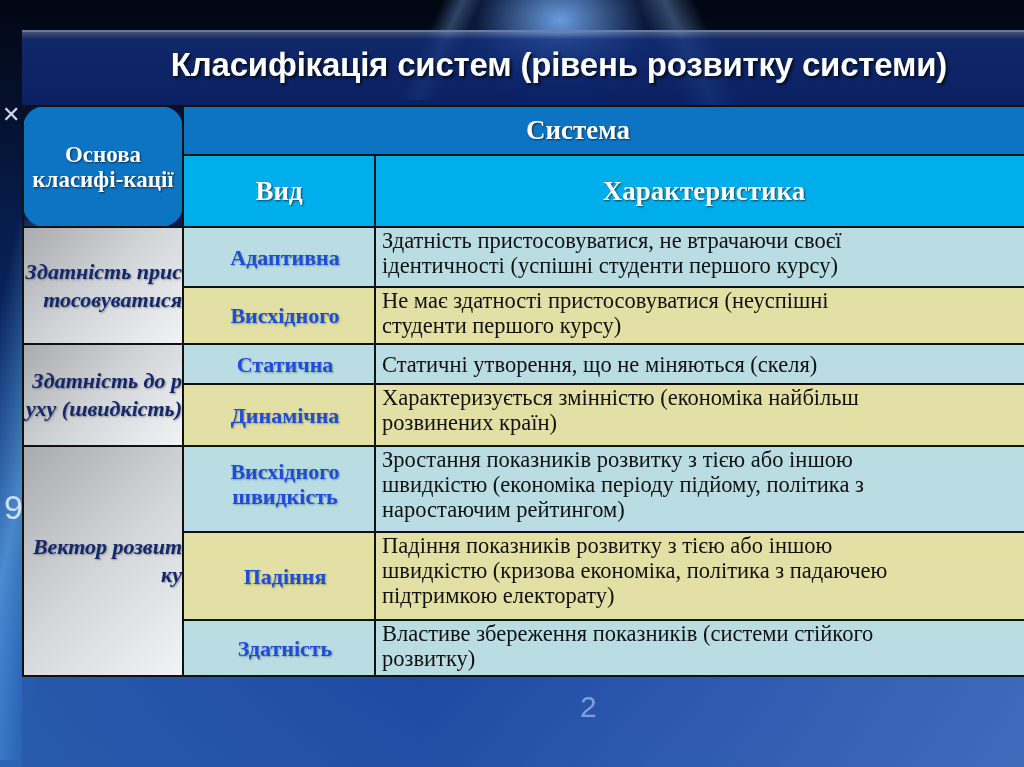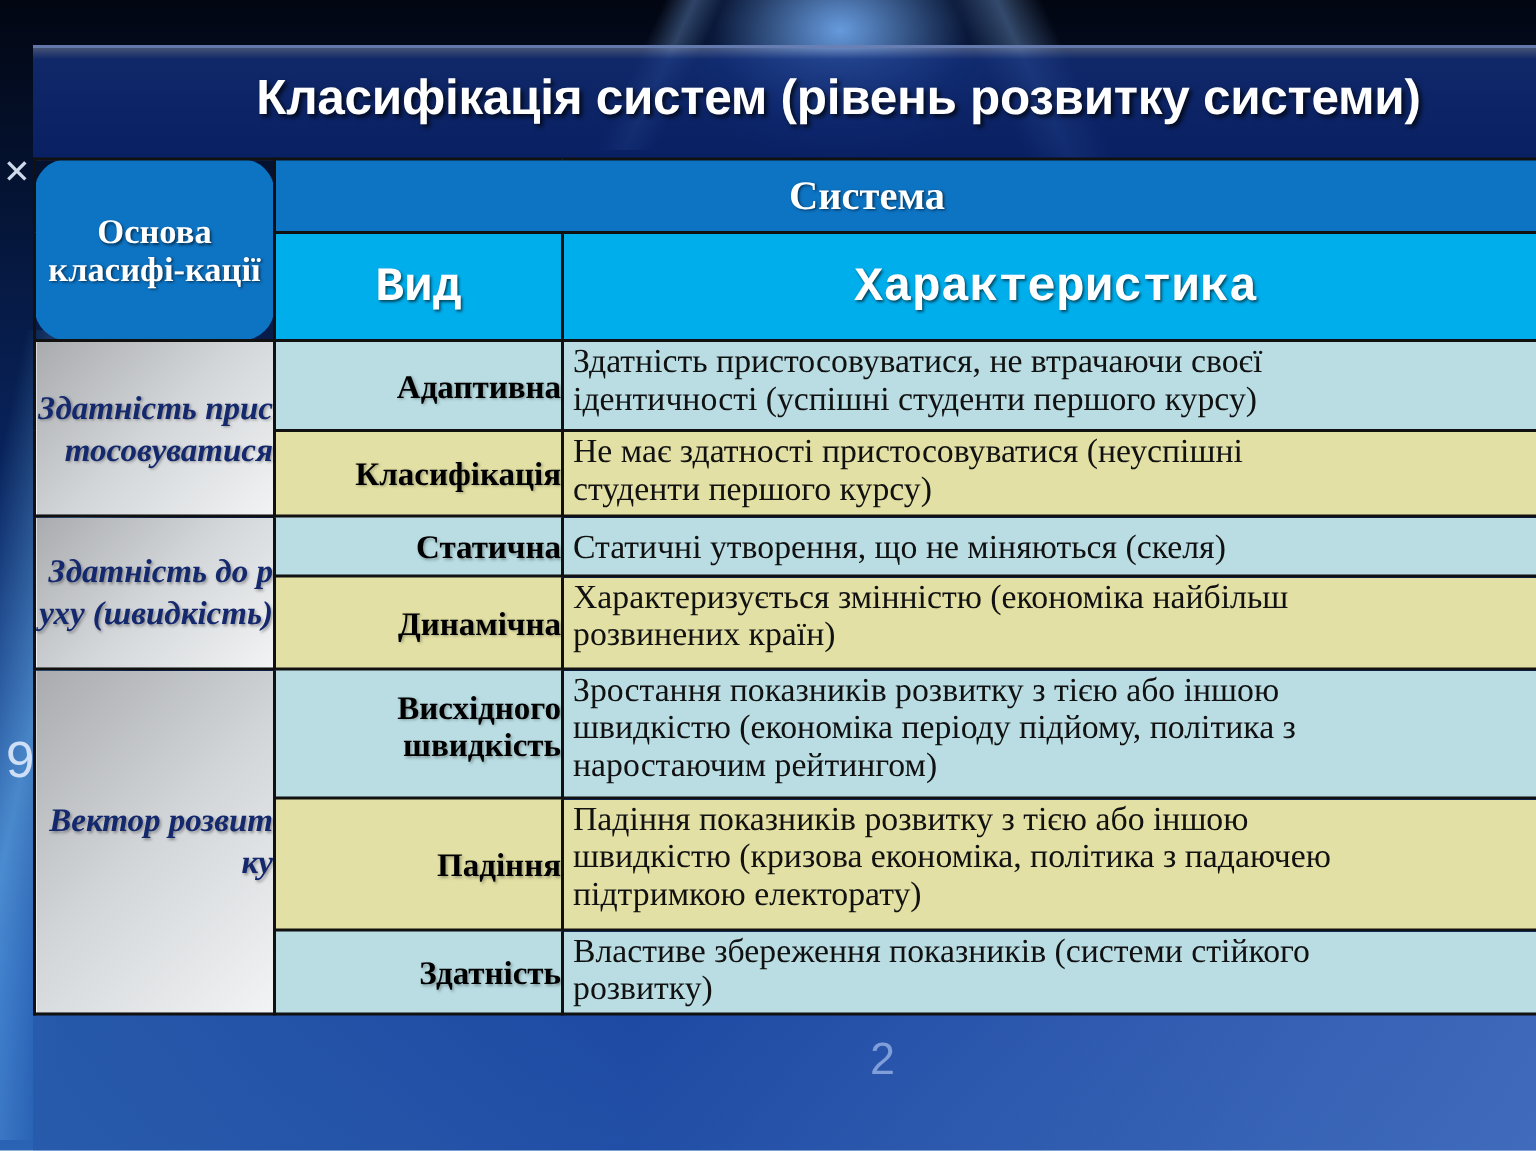--- a/index.html
+++ b/index.html
@@ -43,32 +43,32 @@
   .h-basis {
     background:#0d74c4; color:#fff; font-weight:bold; font-size:23px; line-height:25px;
     text-align:center; vertical-align:middle; text-shadow:1px 1px 2px rgba(0,0,0,0.6);border-radius:22px;
   }
   .h-system {
     background:#0d74c4; color:#fff; font-weight:bold; font-size:27px; height:47px;
     text-align:center; vertical-align:middle; text-shadow:1px 1px 2px rgba(0,0,0,0.6);
     padding-right:60px !important;
   }
   .h-sub {
-    background:#00aeec; color:#fff; font-weight:bold; font-size:32px; height:70px;
-    text-align:center; vertical-align:middle; text-shadow:1px 1px 2px rgba(0,0,0,0.6);font-family:Liberation Mono, monospace;
+    background:#00aeec; color:#fff; font-weight:bold; font-size:27px; height:70px;
+    text-align:center; vertical-align:middle; text-shadow:1px 1px 2px rgba(0,0,0,0.6);
   }
   .basis {
     background: linear-gradient(135deg, #a9abae 0%, #d3d6d9 50%, #f1f3f4 100%);
     color:#14286e; font-style:italic; font-weight:bold; font-size:22px; line-height:28px;
     text-align:right; vertical-align:middle; text-shadow:1px 1px 2px rgba(0,0,0,0.35);
     overflow:hidden; word-break:break-all;
   }
   .kind {
-    font-weight:bold; font-size:22px; line-height:25px; color:#000000;
-    padding-left:12px !important; vertical-align:middle; text-align:right;
+    font-weight:bold; font-size:22px; line-height:25px; color:#1d4ed8;
+    padding-left:12px !important; vertical-align:middle; text-align:center;
     text-shadow:1px 1px 2px rgba(0,0,0,0.3);
   }
   .desc {
     font-size:22.5px; line-height:25px; color:#111; padding-left:6px !important;
     vertical-align:top; text-align:left; white-space:nowrap; overflow:hidden;
   }
   .blue { background:#b9dde3; }
   .yellow { background:#e2e0a4; }
 </style>
 </head>
@@ -106,21 +106,21 @@
 
   <tr style="height:60px">
     <td class="basis" rowspan="2">Здатність пристосовуватися</td>
     <td class="kind blue">Адаптивна</td>
     <td class="desc blue">
       <div>Здатність пристосовуватися, не втрачаючи своєї</div>
       <div>ідентичності (успішні студенти першого курсу)</div>
     </td>
   </tr>
   <tr style="height:57px">
-    <td class="kind yellow">Класифікація</td>
+    <td class="kind yellow">Висхідного</td>
     <td class="desc yellow">
       <div>Не має здатності пристосовуватися (неуспішні</div>
       <div>студенти першого курсу)</div>
     </td>
   </tr>
 
   <tr style="height:40px">
     <td class="basis" rowspan="2">Здатність до руху (швидкість)</td>
     <td class="kind blue">Статична</td>
     <td class="desc blue" style="vertical-align:middle">

